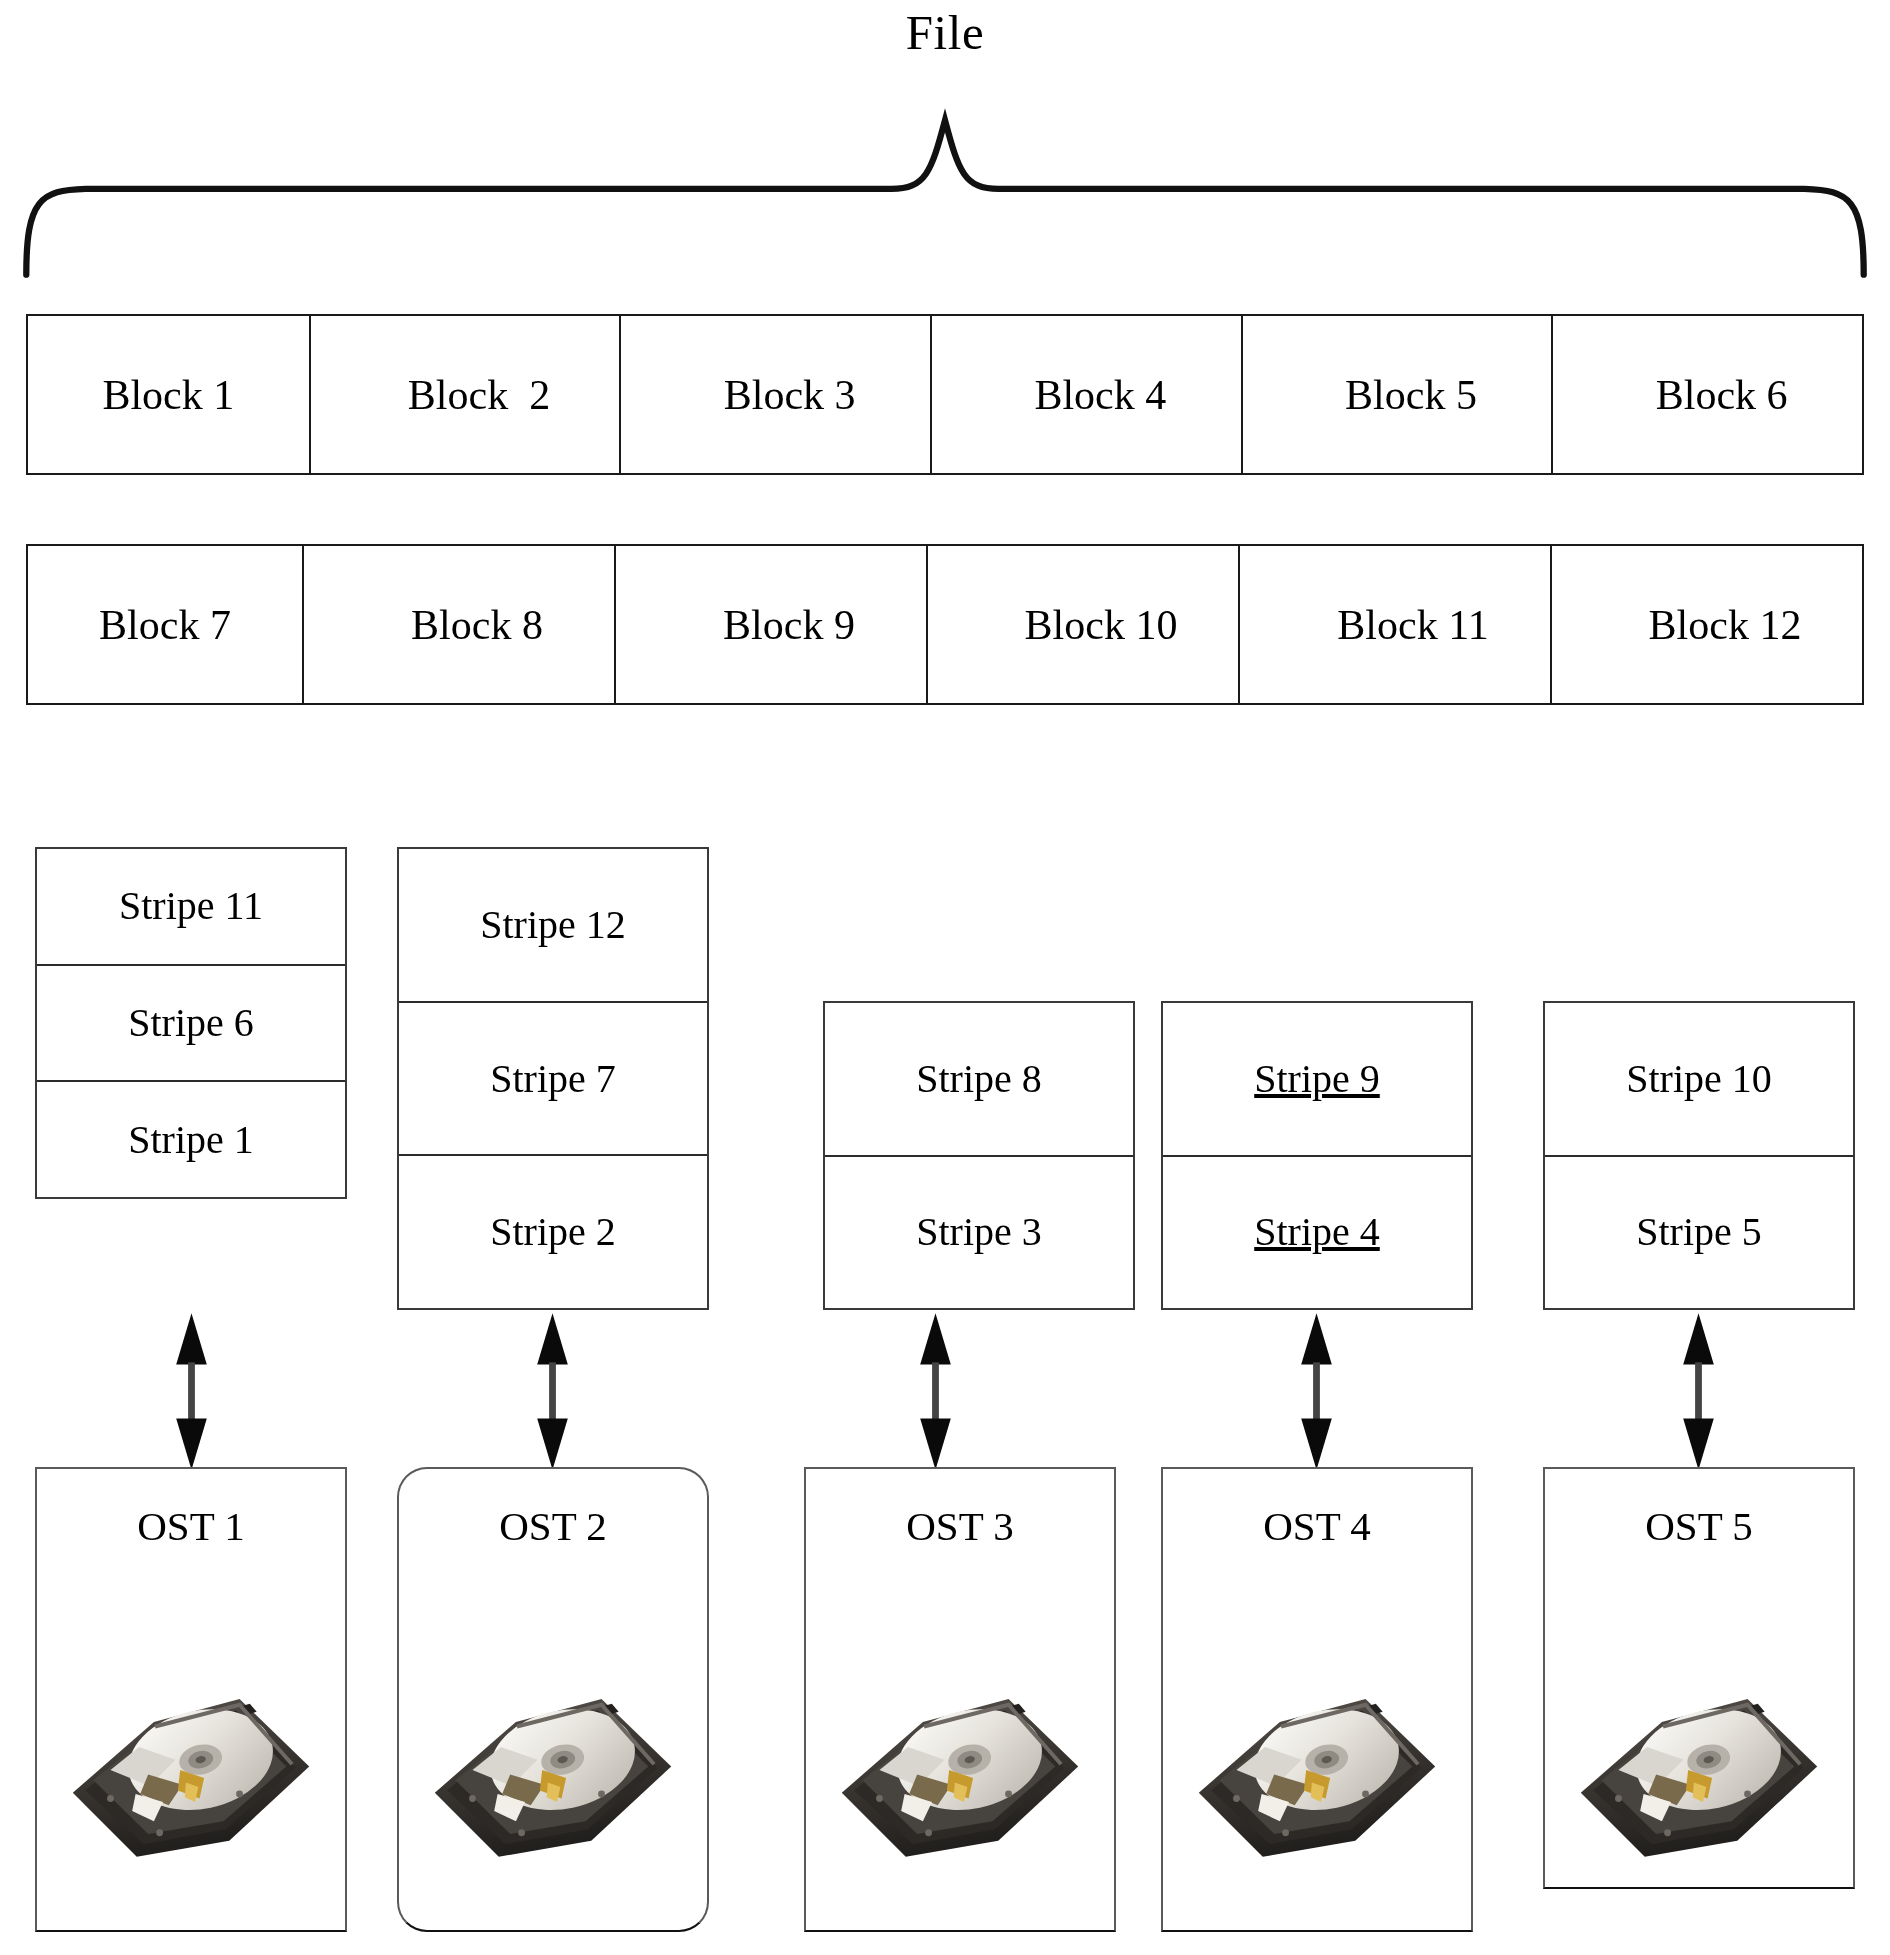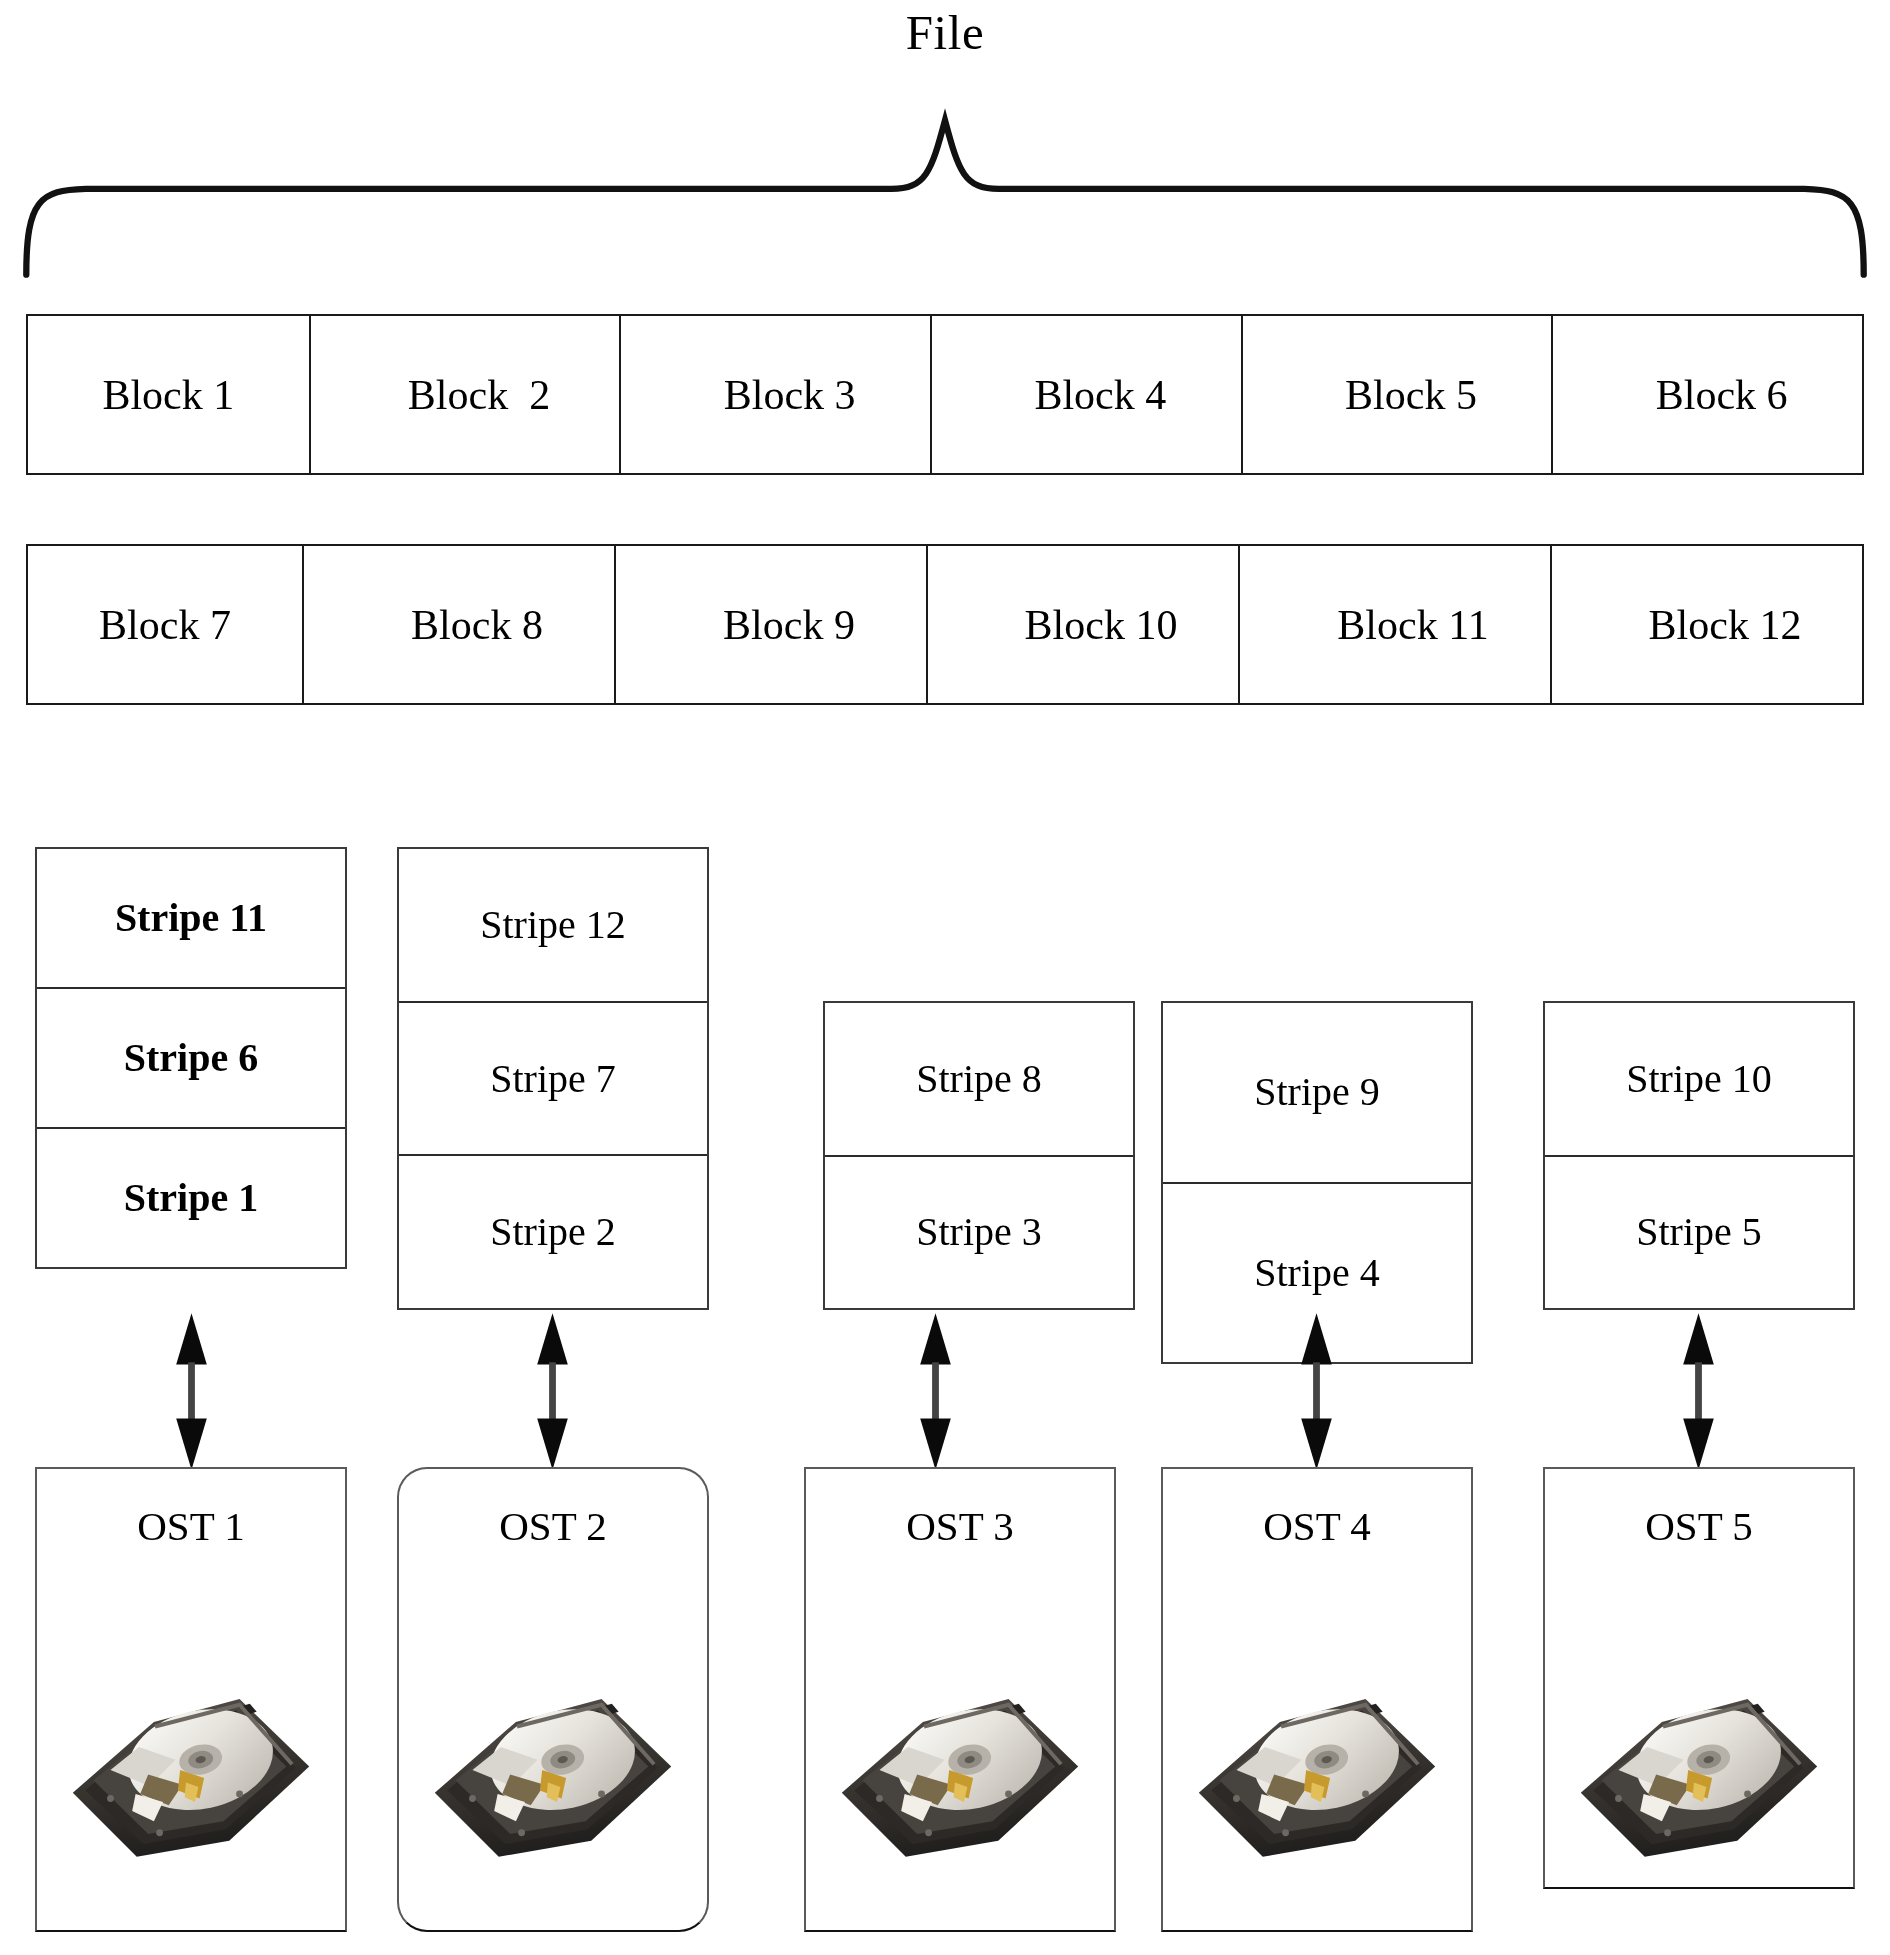--- a/index.html
+++ b/index.html
@@ -109,38 +109,38 @@
 
 <div class="block-row" id="block-row-2">
   <div class="block-cell">Block 7</div>
   <div class="block-cell">Block 8</div>
   <div class="block-cell">Block 9</div>
   <div class="block-cell">Block 10</div>
   <div class="block-cell">Block 11</div>
   <div class="block-cell">Block 12</div>
 </div>
 
-<div class="stripe-col" style="left:35px;top:847px;width:312px;height:422px;font-weight:bold;">
+<div class="stripe-col" style="left:35px;top:847px;width:312px;height:352px;">
   <div class="stripe-cell">Stripe 11</div>
   <div class="stripe-cell">Stripe 6</div>
   <div class="stripe-cell">Stripe 1</div>
 </div>
 
 <div class="stripe-col" style="left:397px;top:847px;width:312px;height:463px;">
   <div class="stripe-cell">Stripe 12</div>
   <div class="stripe-cell">Stripe 7</div>
   <div class="stripe-cell">Stripe 2</div>
 </div>
 
 <div class="stripe-col" style="left:823px;top:1001px;width:312px;height:309px;">
   <div class="stripe-cell">Stripe 8</div>
   <div class="stripe-cell">Stripe 3</div>
 </div>
 
-<div class="stripe-col" style="left:1161px;top:1001px;width:312px;height:363px;">
+<div class="stripe-col" style="left:1161px;top:1001px;width:312px;height:309px;text-decoration:underline;">
   <div class="stripe-cell">Stripe 9</div>
   <div class="stripe-cell">Stripe 4</div>
 </div>
 
 <div class="stripe-col" style="left:1543px;top:1001px;width:312px;height:309px;">
   <div class="stripe-cell">Stripe 10</div>
   <div class="stripe-cell">Stripe 5</div>
 </div>
 
 <div class="arrow" style="left:166px;top:1312px;height:159px;">

